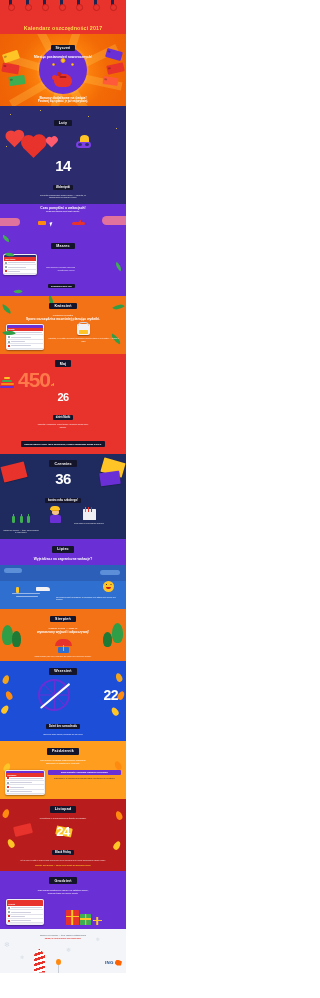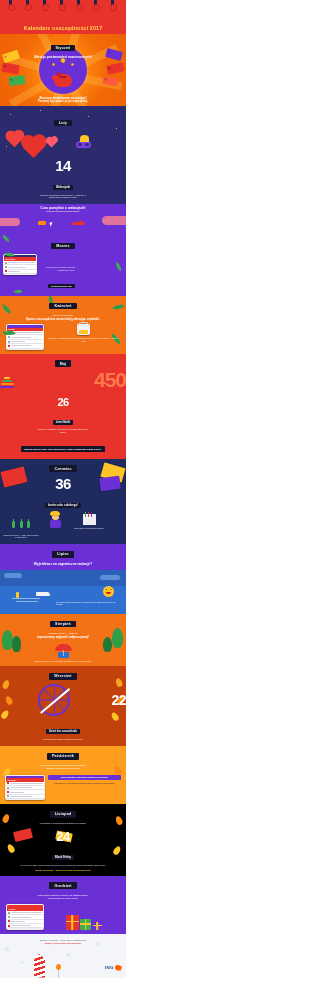--- a/index.html
+++ b/index.html
@@ -175,38 +175,38 @@
   .sierpien{ background:#f47216; padding:3px 0 4px; position:relative; }
   .tree{ position:absolute; width:11px; height:20px; background:#2f9e46;
          border-radius:50% 50% 40% 40%; }
   .tree.dk{ background:#1f7a35; }
   .umbrella{ width:17px; height:7px; background:#e8322c;
              border-radius:9px 9px 0 0; position:relative; margin:0 auto; }
   .umbrella::after{ content:""; position:absolute; left:50%; top:6px;
     width:.8px; height:6px; background:#b8b8c4; }
 
   
-  .wrzesien{ background:#c2410c; padding:3px 0 5px; position:relative; }
+  .wrzesien{ background:#1d4ed8; padding:3px 8px 5px; position:relative; }
   .aleaf{ position:absolute; width:6px; height:9px; background:#f4a41a;
           border-radius:50% 50% 50% 50% / 60% 60% 40% 40%; }
   .aleaf.o{ background:#ff8a10; } .aleaf.y{ background:#ffc426; }
   .nocar{ position:relative; width:32px; height:32px; margin:0 auto; }
   .wheel{ position:absolute; inset:0; border-radius:50%; border:2px solid #6b2fd6; }
   .spoke{ position:absolute; left:50%; top:50%; width:1px; height:15px;
           background:#6b2fd6; transform-origin:50% 0; }
   .slash{ position:absolute; left:-2px; top:50%; width:38px; height:1.6px;
           background:#fff; transform:rotate(-40deg); border-radius:1px; }
 
   
   .pazdziernik{ background:#ff9d1e; padding:3px 0 4px; position:relative; }
   .callout{ background:#6b2fd6; color:#fff; font-size:1.9px; font-weight:bold;
             padding:1.5px 2px; border-radius:1px; line-height:1.35; text-align:center; }
 
   
-  .listopad{ background:#000000; padding:3px 0 4px; position:relative; }
+  .listopad{ background:#b91c1c; padding:3px 0 4px; position:relative; }
   .ptag{ position:absolute; border-radius:1px; }
 
   
   .grudzien{ background:#6b2fd6; padding:3px 0 4px; position:relative; }
   .gift{ position:relative; border-radius:.6px; }
   .gift .rib{ position:absolute; top:0; bottom:0; left:50%;
               transform:translateX(-50%); width:1.6px; background:#ffc426; }
   .gift .rib-h{ position:absolute; left:0; right:0; top:40%; height:1.6px; background:#ffc426; }
 
   
@@ -405,34 +405,34 @@
         <div class="tiny w" style="margin-top:2px;opacity:.9">Pamiętaj, że wydatki na remont mieszkania możesz odliczyć od podatku — termin 2 maja.</div>
       </div>
     </div>
   </div>
 
   <div class="maj sect">
     <div class="chip-wrap" style="margin-top:-6px;margin-bottom:2px">
       <span class="chip">Maj</span>
     </div>
 
-    <div style="display:flex;align-items:flex-end;justify-content:space-between;gap:4px">
+    <div style="display:flex;align-items:flex-end;justify-content:flex-start;gap:4px">
       <div class="cake">
         <div class="cake-l" style="background:#ffc426;width:6px"></div>
         <div class="cake-l" style="background:#3fae52;width:10px"></div>
         <div class="cake-l" style="background:#ff8a10;width:13px"></div>
         <div class="cake-l" style="background:#6b2fd6;width:14px"></div>
       </div>
       <div style="position:relative">
         <div class="big450">450</div>
         <span style="position:absolute;right:-4px;bottom:2px;color:#ffc426;font-size:4px;font-weight:bold">zł</span>
       </div>
     </div>
 
-    <div class="two-col" style="margin-top:8px">
+    <div class="two-col" style="margin-top:3px">
       <div class="col">
         <div class="num w" style="font-size:11px">26</div>
         <div style="text-align:center;margin-top:1px">
           <span class="badge-dark">dzień Matki</span>
         </div>
         <div class="tiny w" style="margin-top:1.5px;padding:0 2px;opacity:.9">Pamiętaj o podarunku. Nawet drobny upominek sprawi wiele radości.</div>
       </div>
     </div>
 
     <div style="text-align:center;margin-top:2px">

